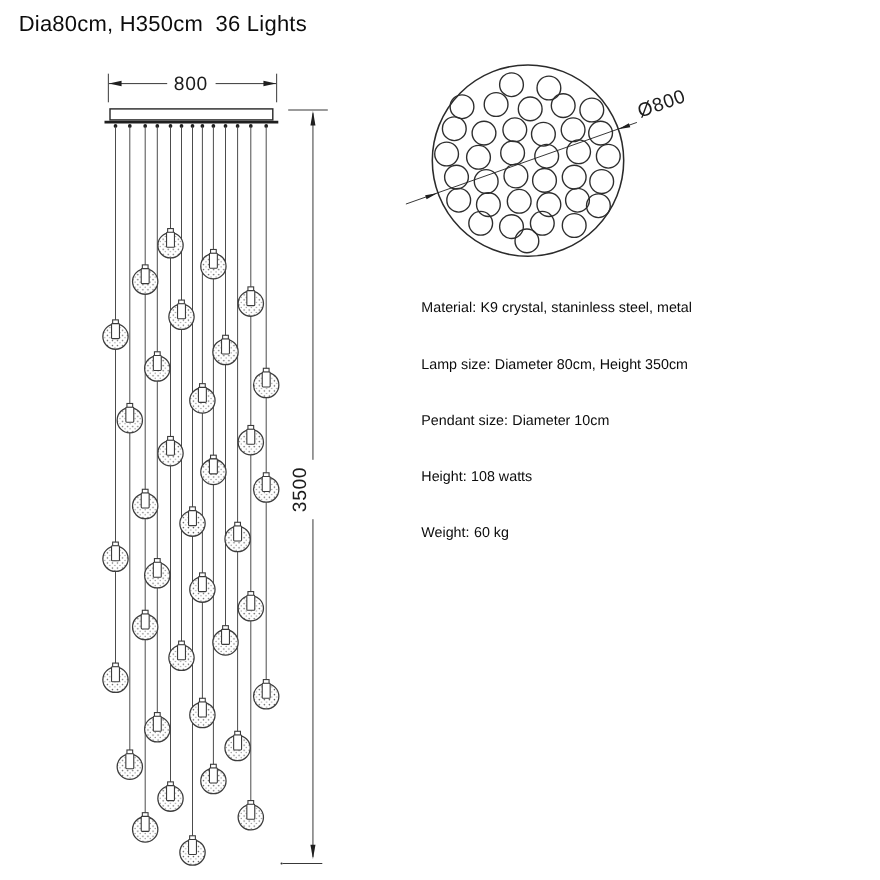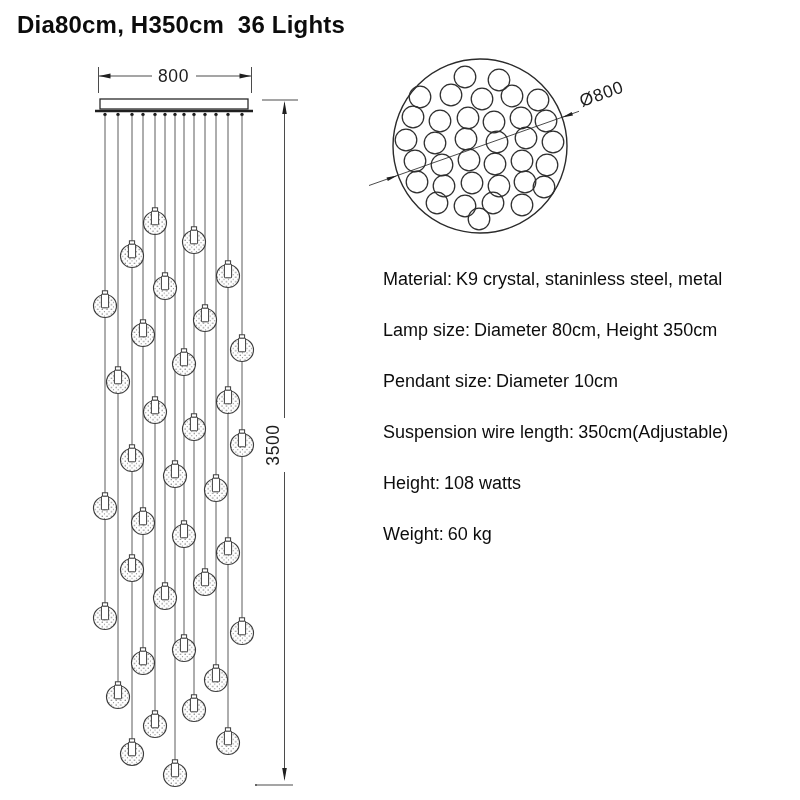--- a/index.html
+++ b/index.html
@@ -1,34 +1,34 @@
 <!DOCTYPE html>
 <html><head>
 <meta charset="utf-8">
 <style>
   html,body{margin:0;padding:0;background:#fff;}
   body{width:800px;height:800px;position:relative;overflow:hidden;
        font-family:"Liberation Sans","DejaVu Sans",sans-serif;color:#0c0c0c;}
-  .page-title{position:absolute;left:17px;top:11px;font-size:24px;font-weight:700;
+  .page-title{position:absolute;left:17px;top:11px;font-size:20px;font-weight:400;
        white-space:pre;letter-spacing:.2px;}
   svg{position:absolute;left:0;top:0;}
   .wire{stroke:#4a4a4a;stroke-width:.9;}
   .dot{fill:#1d1d1d;}
   .pcirc{fill:url(#stip);stroke:#3c3c3c;stroke-width:1.15;}
   .pcap,.pbulb{fill:#fff;stroke:#3c3c3c;stroke-width:1;}
   .tcirc{fill:none;stroke:#2e2e2e;stroke-width:1.25;}
   .dimline{stroke:#2a2a2a;stroke-width:.85;fill:none;}
   .thick{stroke:#1f1f1f;stroke-width:2.4;}
   .outline{fill:#fff;stroke:#2b2b2b;stroke-width:1.3;}
   .bigcircle{fill:none;stroke:#2b2b2b;stroke-width:1.4;}
   .arrow{fill:#1f1f1f;stroke:none;}
   text.dim{font-family:"Liberation Sans","DejaVu Sans",sans-serif;font-size:17.5px;
        fill:#1c1c1c;letter-spacing:.6px;}
   .spec-list{position:absolute;left:383px;top:271px;display:flex;flex-direction:column;gap:33.5px;}
-  .spec-row{font-size:18px;line-height:17.5px;white-space:nowrap;}
+  .spec-row{font-size:13px;line-height:17.5px;white-space:nowrap;}
   .spec-value{margin-left:4px;}
   .spec-value.b{font-weight:400;}
 </style>
 </head>
 <body>
 
 <div class="page-title">Dia80cm, H350cm  36 Lights</div>
 
 <svg width="800" height="800" viewBox="0 0 800 800">
   <defs>
@@ -325,16 +325,15 @@
       <polygon class="arrow" points="562,117.5 573.0,115.6 571.7,112.0"></polygon>
       <text class="dim" x="582" y="107" transform="rotate(-19.5 582 107)">Ø800</text>
     </g>
   </g>
 </svg>
 
 <div class="spec-list">
     <div class="spec-row"><span class="spec-label">Material:</span><span class="spec-value">K9 crystal, staninless steel, metal</span></div>
     <div class="spec-row"><span class="spec-label">Lamp size:</span><span class="spec-value b">Diameter 80cm, Height 350cm</span></div>
     <div class="spec-row"><span class="spec-label">Pendant size:</span><span class="spec-value">Diameter 10cm</span></div>
-    <div class="spec-row"><span class="spec-label">Suspension wire length:</span><span class="spec-value b">350cm(Adjustable)</span></div>
     <div class="spec-row"><span class="spec-label">Height:</span><span class="spec-value">108 watts</span></div>
     <div class="spec-row"><span class="spec-label">Weight:</span><span class="spec-value">60 kg</span></div>
   </div>
 
 </body></html>

